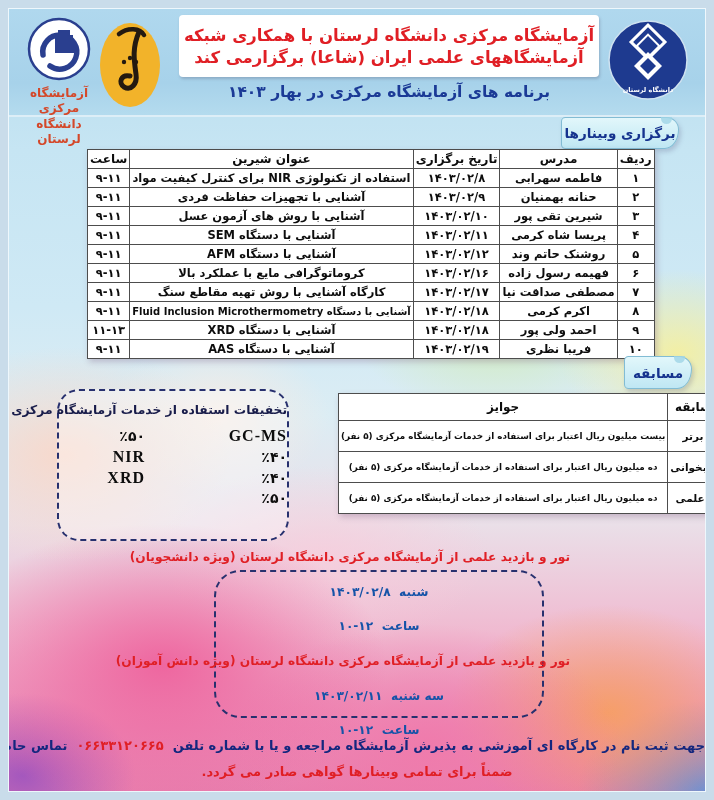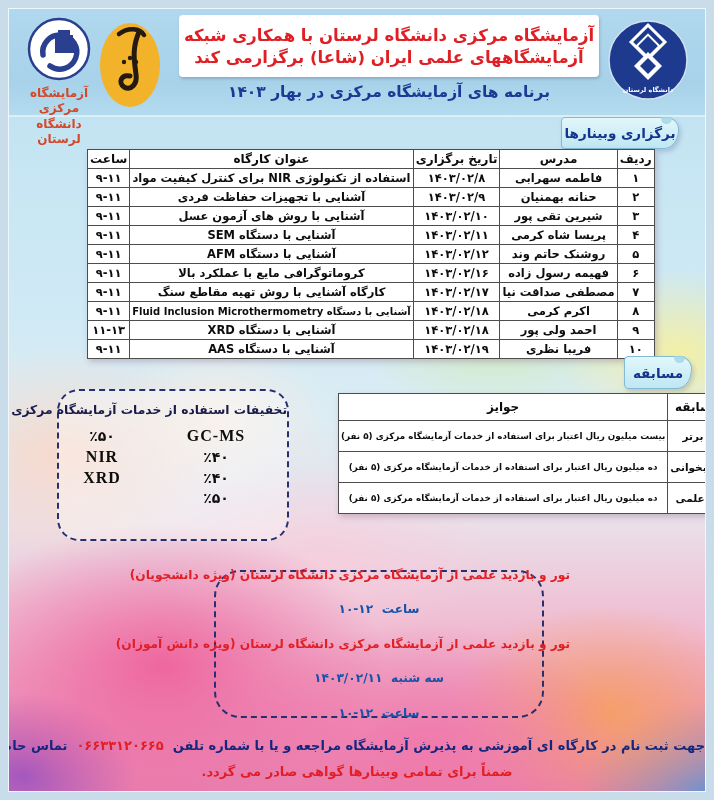--- a/index.html
+++ b/index.html
@@ -63,21 +63,21 @@
 
   .competition-table { position:absolute; top:384px; left:329px; width:369px; }
   .competition-table tr.thead td { height:27px; font-size:12px; }
   .competition-table td { height:31px;margin-left:16px; }
   .competition-table td.prize { font-size:8.8px; white-space:nowrap; }
   .competition-table td.ctitle { font-size:10.5px; white-space:nowrap; }
 
   
   .discount-box { position:absolute; top:380px; left:48px; width:232px; height:152px;
     border:2.5px dashed #27306e; border-radius:22px; direction:rtl;
-    background:rgba(255,255,255,.35); padding-top:12px; text-align:center; }
+    background:rgba(255,255,255,.35); padding-top:12px; text-align:right; }
   .discount-title { color:#181c4a; font-size:12.3px; white-space:nowrap; }
   .discount-sub { color:#181c4a; font-size:12.3px; margin-top:2px; }
   .discount-grid { margin-top:10px; display:grid; grid-template-columns:1fr 86px; row-gap:3px; align-items:center; }
   .discount-service { font-family:"Liberation Serif", serif; font-weight:bold; font-size:16px; color:#0d0d0d; letter-spacing:1px; }
   .discount-value { font-size:14px; color:#0d0d0d; }
 
   
   .tour-box { position:absolute; top:561px; left:205px; width:330px; height:148px;
     border:2.5px dashed #27306e; border-radius:26px; direction:rtl;
     display:flex; flex-direction:column; justify-content:center; gap:12px; text-align:center; }
@@ -143,21 +143,21 @@
           <col style="width:102px">
           <col style="width:96px">
           <col style="width:252px">
           <col style="width:54px">
         </colgroup>
       <tbody>
           <tr class="thead">
         <td>ردیف</td>
         <td>مدرس</td>
         <td>تاریخ برگزاری</td>
-        <td>عنوان کارگاه</td>
+        <td>عنوان شیرین</td>
         <td>ساعت</td>
       </tr>
       <tr>
             <td>۱</td>
             <td>فاطمه سهرابی</td>
             <td class="num">۱۴۰۳/۰۲/۸</td>
             <td>استفاده از تکنولوژی NIR برای کنترل کیفیت مواد</td>
             <td class="num">۹-۱۱</td>
           </tr>
       <tr>
@@ -263,20 +263,24 @@
         <div class="discount-service">NIR</div>
         <div class="discount-value num">٪۴۰</div>
         <div class="discount-service">XRD</div>
         <div class="discount-value num">٪۵۰</div>
       </div>
     </div>
 
     <div class="tour-box">
       <div class="tour-line tour-red">تور و بازدید علمی از آزمایشگاه مرکزی دانشگاه لرستان (ویژه دانشجویان)</div>
       <div class="tour-line tour-blue">
+        <span>شنبه</span>&nbsp;
+        <span class="num">۱۴۰۳/۰۲/۸</span>
+      </div>
+      <div class="tour-line tour-blue">
         <span>ساعت</span>&nbsp;
         <span class="num">۱۰-۱۲</span>
       </div>
       <div class="tour-line tour-red">تور و بازدید علمی از آزمایشگاه مرکزی دانشگاه لرستان (ویژه دانش آموزان)</div>
       <div class="tour-line tour-blue">
         <span>سه شنبه</span>&nbsp;
         <span class="num">۱۴۰۳/۰۲/۱۱</span>
       </div>
       <div class="tour-line tour-blue">
         <span>ساعت</span>&nbsp;

